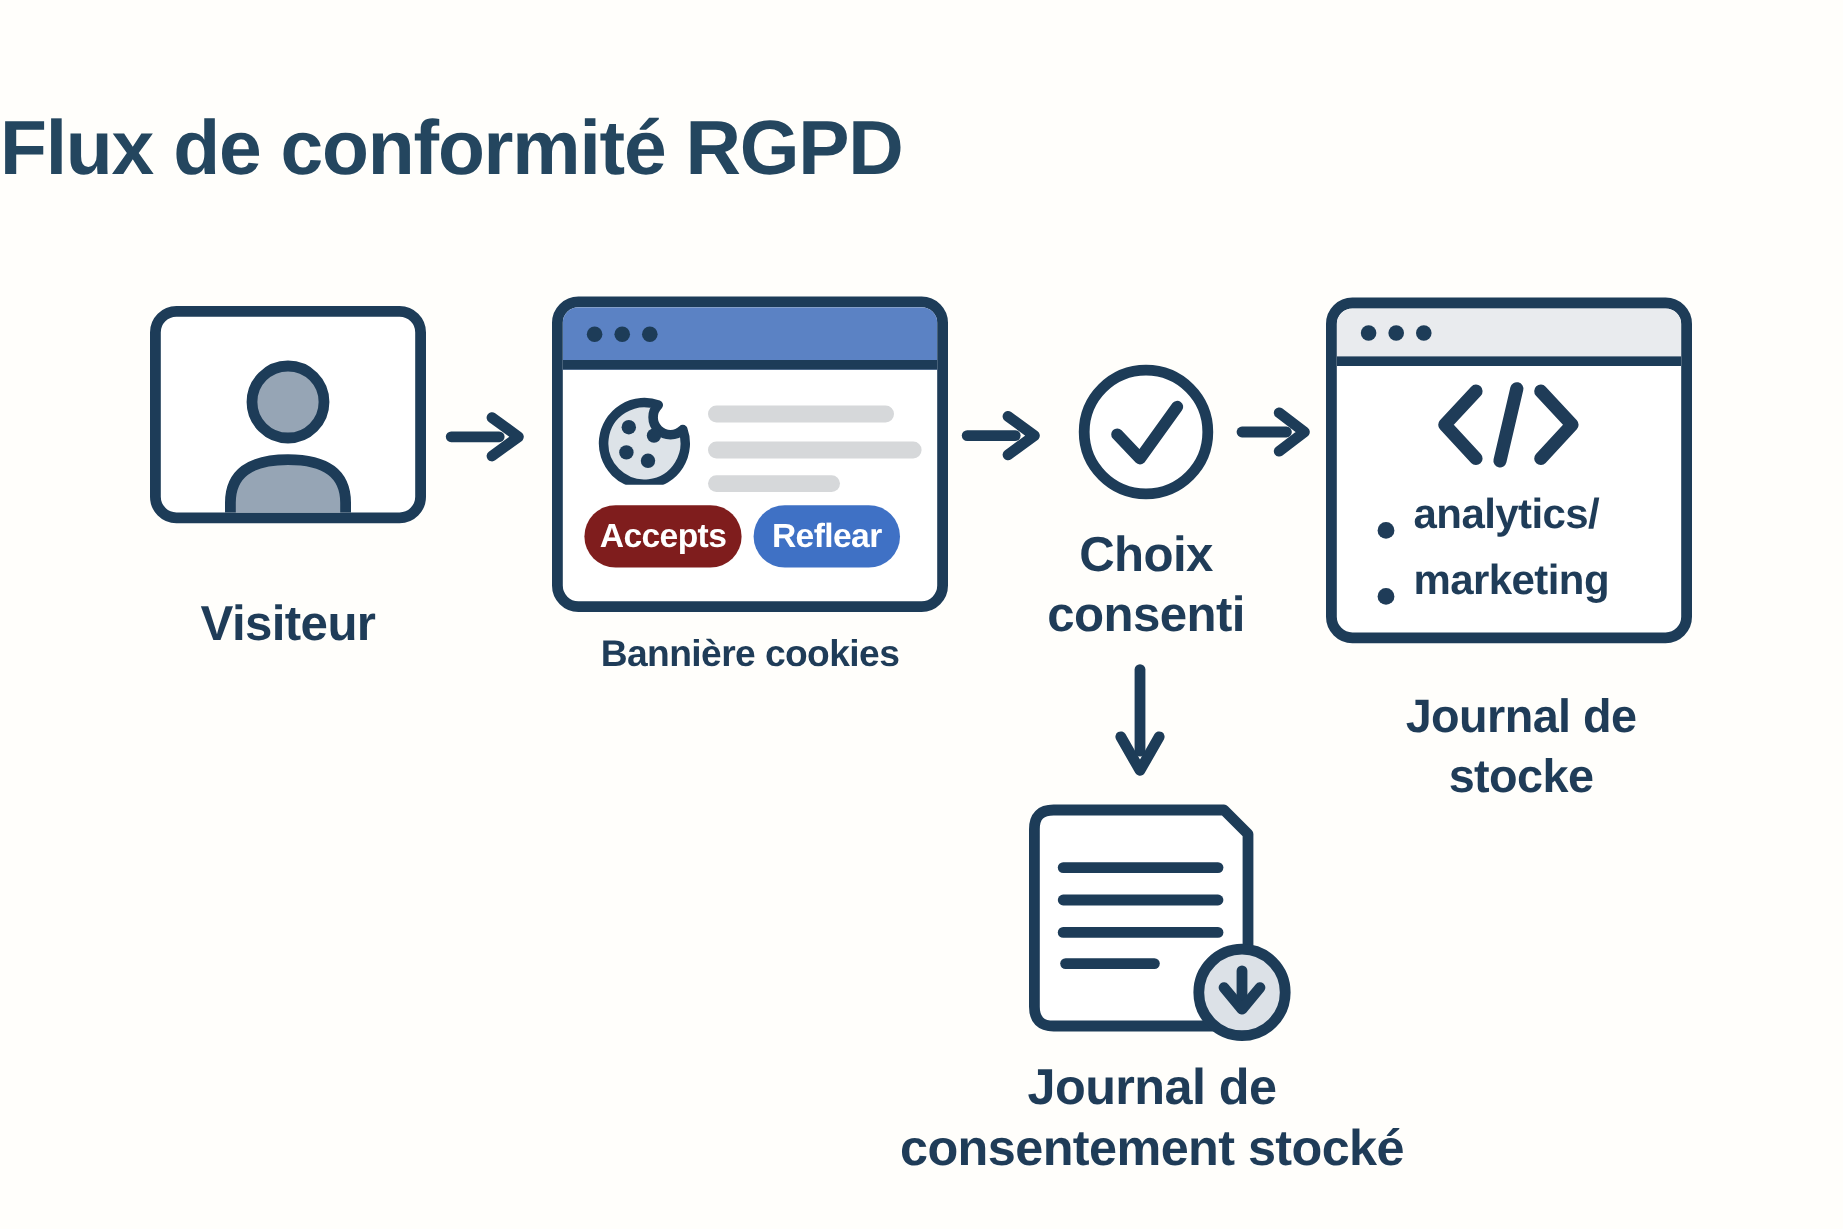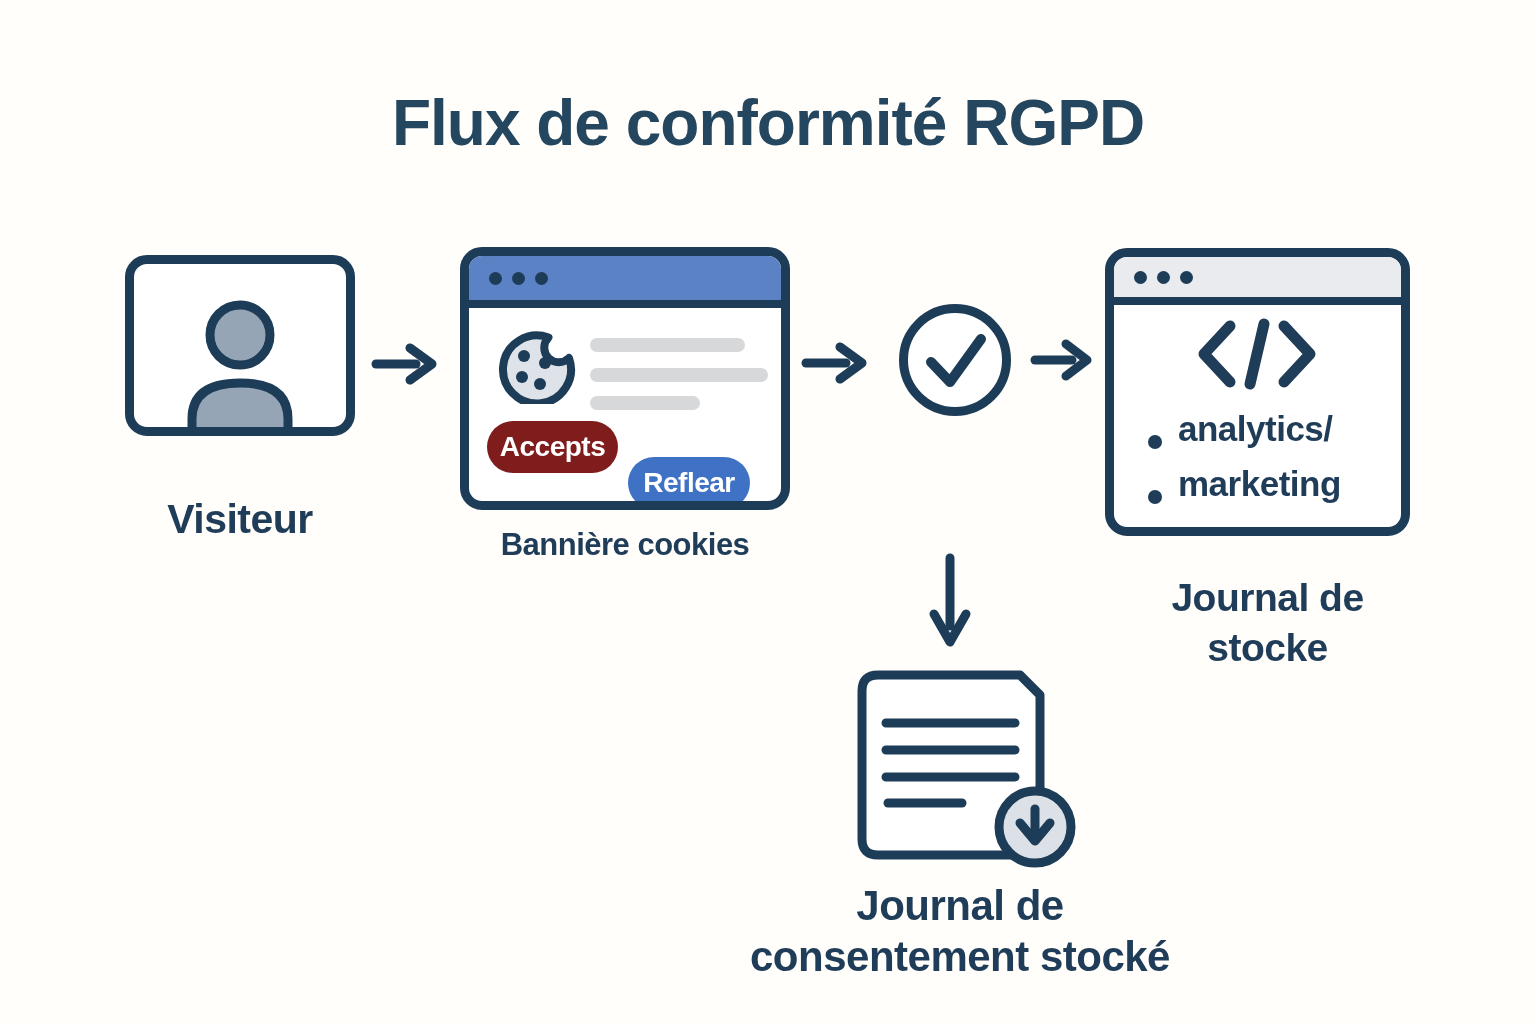--- a/index.html
+++ b/index.html
@@ -8,21 +8,21 @@
     background:#fffefb;
     font-family:"Liberation Sans","DejaVu Sans",sans-serif;
     color:#1f3c58;
   }
   .abs{position:absolute;}
   .lbl{
     font-weight:700;color:#1f3c58;text-align:center;
     letter-spacing:-0.5px;
   }
   .title{
-    left:0;right:0;top:86px;text-align:center;
+    left:0;right:0;top:86px;text-align:left;
     font-size:64px;font-weight:700;color:#24465f;letter-spacing:-1px;
   }
   
   .visitor-box{
     left:125px;top:255px;width:230px;height:181px;
     border:9px solid #1d3c58;border-radius:22px;background:#ffffff;
     box-sizing:border-box;overflow:hidden;
     display:flex;align-items:flex-end;justify-content:center;
   }
   .visitor-label{left:95px;top:470px;width:290px;font-size:41px;margin-top:26px;}
@@ -42,21 +42,21 @@
   .bar-gray{height:40px;background:#e9ebee;}
   .dot{width:13px;height:13px;border-radius:50%;background:#1d3c58;flex:0 0 auto;}
   .ph-line{position:absolute;height:14px;border-radius:8px;background:#d6d8da;}
   .btn{
     position:absolute;height:52px;border-radius:26px;border:none;
     color:#ffffff;font-family:inherit;font-size:28px;font-weight:700;
     display:flex;align-items:center;justify-content:center;
     letter-spacing:-0.5px;
   }
   .btn-accept{left:18px;top:165px;width:131px;background:#7f1d1d;}
-  .btn-refuse{left:159px;top:165px;width:122px;background:#3f71c5;margin-top:36px;}
+  .btn-refuse{left:159px;top:165px;width:122px;background:#3f71c5;}
   .banner-label{left:400px;top:527px;width:450px;font-size:31px;}
   
   .check-circle{
     left:899px;top:304px;width:112px;height:112px;border-radius:50%;
     border:9px solid #1d3c58;background:#ffffff;box-sizing:border-box;
     display:flex;align-items:center;justify-content:center;
   }
   .choice-label{left:835px;top:437px;width:240px;font-size:41px;line-height:50px;}
   
   .bullet-row{
@@ -112,20 +112,22 @@
   <line x1="6" y1="23" x2="46" y2="23" stroke="#1d3c58" stroke-width="9" stroke-linecap="round"></line>
   <path d="M40 7 L62 23 L40 39" fill="none" stroke="#1d3c58" stroke-width="9" stroke-linecap="round" stroke-linejoin="round"></path>
 </svg>
 
 <div class="abs check-circle">
   <svg width="94" height="94" viewBox="0 0 94 94">
     <path d="M23 49 L42 69 L73 26" fill="none" stroke="#1d3c58" stroke-width="10" stroke-linecap="round" stroke-linejoin="round"></path>
   </svg>
 </div>
 <div class="abs lbl choice-label">
+  <div>Choix</div>
+  <div>consenti</div>
 </div>
 
 <svg class="abs" style="left:1030px;top:337px;" width="62" height="46" viewBox="0 0 62 46">
   <line x1="5" y1="23" x2="42" y2="23" stroke="#1d3c58" stroke-width="9" stroke-linecap="round"></line>
   <path d="M36 7 L57 23 L36 39" fill="none" stroke="#1d3c58" stroke-width="9" stroke-linecap="round" stroke-linejoin="round"></path>
 </svg>
 
 <div class="abs window log-window">
   <div class="win-bar bar-gray">
     <span class="dot"></span>

